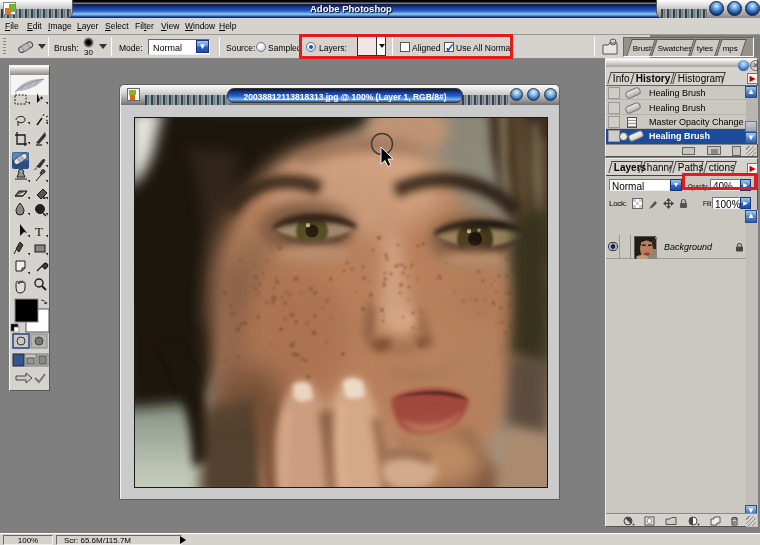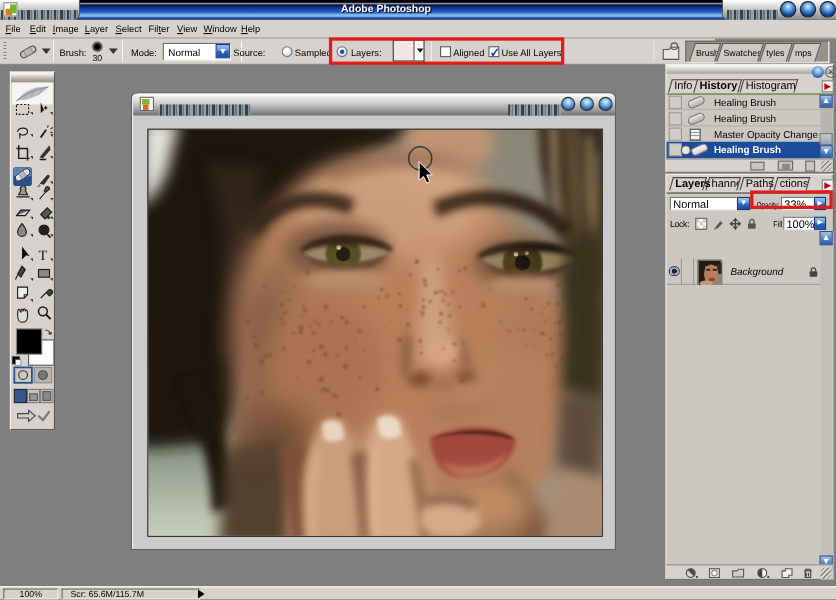--- a/index.html
+++ b/index.html
@@ -102,35 +102,35 @@
  <div class="vsep" style="left:48px"></div>
  <div class="olabel" style="left:54px;top:8px">Brush:</div>
  <div class="abs" style="left:83px;top:2px;width:11px;height:11px;border-radius:50%;background:radial-gradient(circle,#000 25%,rgba(0,0,0,.55) 50%,rgba(0,0,0,0) 72%)"></div>
  <div class="olabel" style="left:84px;top:13px;font-size:8px">30</div>
  <div class="abs" style="left:99px;top:9px;border:4px solid transparent;border-top:5px solid #333"></div>
  <div class="vsep" style="left:111px"></div>
  <div class="olabel" style="left:119px;top:8px">Mode:</div>
  <div class="abs sunk" style="left:148px;top:4px;width:62px;height:16px;font-size:9px;padding:3px 0 0 4px">Normal</div>
  <div class="abs bluebtn" style="left:196px;top:5px;width:13px;height:13px;font-size:8px;line-height:11px">▼</div>
  <div class="vsep" style="left:219px"></div>
- <div class="olabel" style="left:212px;top:8px">Source:</div>
+ <div class="olabel" style="left:226px;top:8px">Source:</div>
  <div class="radio" style="left:256px;top:7px"></div>
  <div class="olabel" style="left:268px;top:8px">Sampled</div>
  <div class="radio" style="left:306px;top:7px">
       <div class="abs" style="left:2px;top:2px;width:4px;height:4px;border-radius:50%;background:#1a50b4"></div>
     </div>
  <div class="olabel" style="left:319px;top:8px">Layers:</div>
  <div class="abs" style="left:357px;top:1px;width:20px;height:20px;background:#f2e6e4;border:1px solid #333"></div>
  <div class="abs" style="left:377px;top:1px;width:9px;height:20px;background:#fff;border:1px solid #333;border-left:none"></div>
  <div class="abs" style="left:379px;top:9px;border:3px solid transparent;border-top:4px solid #111"></div>
  <div class="vsep" style="left:392px"></div>
  <div class="chk" style="left:400px;top:7px"></div>
  <div class="olabel" style="left:412px;top:8px">Aligned</div>
  <div class="chk" style="left:444px;top:7px;color:#2445b8;font-weight:bold;font-size:12px;line-height:10px;text-align:center">✓</div>
- <div class="olabel" style="left:456px;top:8px">Use All Layers</div>
+ <div class="olabel" style="left:456px;top:8px">Use All Normal</div>
  <div class="vsep" style="left:594px"></div>
  <svg class="abs" style="left:600px;top:3px" width="22" height="18" viewBox="0 0 22 18">
   <path d="M3 16 L3 7 L8 7 L10 5 L17 5 L17 16 Z" fill="#e8e6e2" stroke="#555"></path>
   <circle cx="13" cy="4" r="3" fill="none" stroke="#555"></circle>
  </svg>
  <div class="abs" id="pwell">
   <div class="wtab" style="left:5px;width:24px;z-index:4"><i>Brush</i></div>
   <div class="wtab" style="left:30px;width:38px;z-index:3"><i>Swatches</i></div>
   <div class="wtab" style="left:69px;width:25px;z-index:2"><i>tyles</i></div>
   <div class="wtab" style="left:95px;width:25px;z-index:1"><i>mps</i></div>
@@ -237,20 +237,21 @@
 </div>
 
 <div class="abs" id="docwin">
  <div class="abs" id="doctit">
   <div class="abs zigzag zzl"></div>
       <div class="abs zigzag zzr"></div>
   <div class="abs" style="left:6px;top:3px;width:13px;height:13px;background:#f8f8f8;border:1px solid #666">
     <div class="abs" style="left:1px;top:1px;width:7px;height:5px;background:#8cb030"></div>
     <div class="abs" style="left:2px;top:6px;width:5px;height:5px;background:#d86820"></div>
   </div>
+  <div class="abs" id="docpill">20038812113818313.jpg @ 100% (Layer 1, RGB/8#)</div>
   <div class="abs drbtn" style="left:389px;top:3px"></div>
   <div class="abs drbtn" style="left:406px;top:3px"></div>
   <div class="abs drbtn" style="left:423px;top:3px"></div>
  </div>
  <div class="abs" id="photo"><svg width="412" height="369" viewBox="0 0 412 369">
 <defs>
 <filter id="f12" x="-100%" y="-100%" width="300%" height="300%">
             <feGaussianBlur stdDeviation="12"></feGaussianBlur>
           </filter>
 <filter id="f7" x="-100%" y="-100%" width="300%" height="300%">
@@ -596,21 +597,21 @@
  <div class="ptab" style="left:4px;top:2px;width:31px;font-weight:bold;z-index:5"><i>Layers</i></div>
  <div class="ptab" style="left:37px;top:2px;width:29px;overflow:hidden;z-index:4"><i>hannels</i></div>
  <div class="ptab" style="left:68px;top:2px;width:28px;z-index:3"><i>Paths</i></div>
  <div class="ptab" style="left:99px;top:2px;width:30px;overflow:hidden;z-index:2"><i>ctions</i></div>
  <div class="redarr" style="left:141px;top:4px">▶</div>
  <div class="abs" style="left:0;top:16px;width:151px;height:351px;background:#cbc8c2;border-top:1px solid #45443f">
 
   <div class="lfield" style="left:3px;top:3px;width:61px;height:12px">Normal</div>
   <div class="abs bluebtn" style="left:64px;top:3px;width:12px;height:12px;font-size:7px;line-height:10px">▼</div>
   <div class="olabel" style="left:82px;top:6px;font-size:8px;transform:scaleX(.7);transform-origin:left top">Opacity:</div>
-  <div class="lfield" style="left:104px;top:3px;width:30px;height:12px">33%</div>
+  <div class="lfield" style="left:104px;top:3px;width:30px;height:12px">40%</div>
   <div class="abs bluebtn" style="left:134px;top:3px;width:11px;height:12px;font-size:6px;line-height:11px">▶</div>
 
   <div class="olabel" style="left:3px;top:23px;font-size:8px;letter-spacing:-.3px">Lock:</div>
   <div class="abs" style="left:26px;top:22px;width:11px;height:11px;border:1px solid #666;background:repeating-conic-gradient(#fff 0 25%,#ccc 0 50%) 0 0/6px 6px"></div>
   <svg class="abs" style="left:42px;top:22px" width="11" height="11">
         <path d="M2 9 L7 3 L9 5 L4 10 Z M2 9 l-1 2 l2 -1" fill="#555"></path>
       </svg>
   <svg class="abs" style="left:57px;top:22px" width="11" height="11">
         <path d="M5.5 0 L8 3 L6.2 3 L6.2 4.8 L8 4.8 L8 3 L11 5.5 L8 8 L8 6.2 L6.2 6.2 L6.2 8 L8 8 L5.5 11 L3 8 L4.8 8 L4.8 6.2 L3 6.2 L3 8 L0 5.5 L3 3 L3 4.8 L4.8 4.8 L4.8 3 L3 3 Z" fill="#444"></path>
       </svg>

